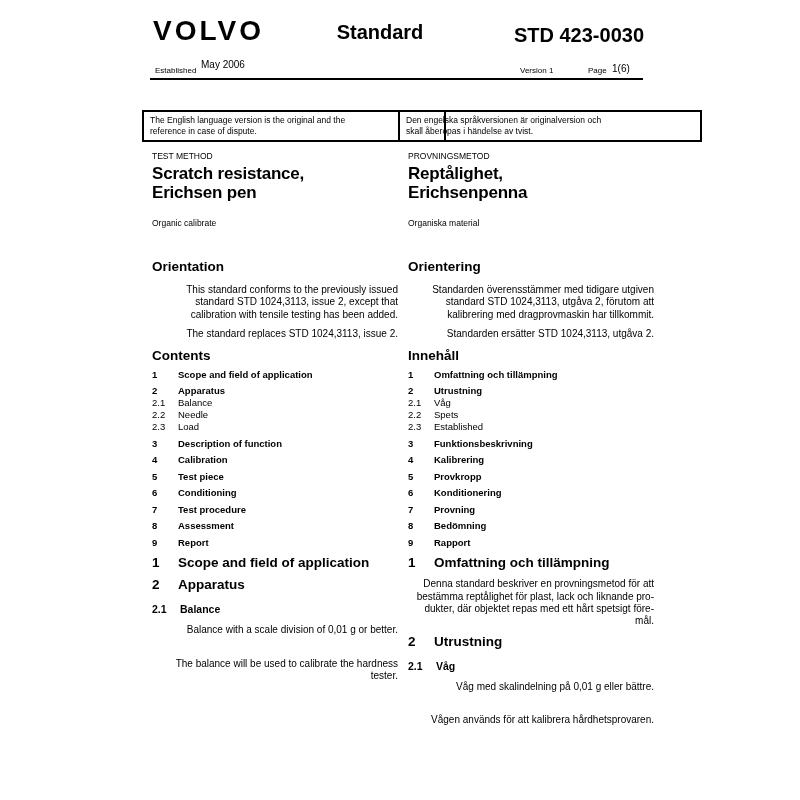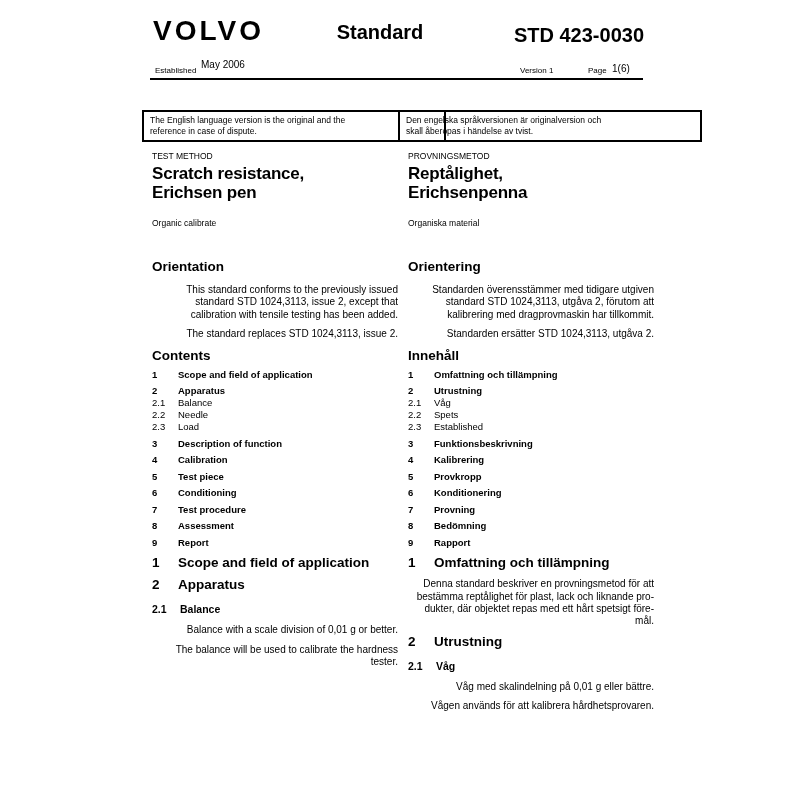--- a/index.html
+++ b/index.html
@@ -50,21 +50,21 @@
   .doc-subtitle { margin:0 0 0 10px; font-size:8.5px; line-height:10px; }
 
   .h2 { margin-left:10px; font-size:13.5px; font-weight:bold; line-height:16px; }
   .h2.orientation { margin-top:31px; }
   .h2.contents    { margin-top:7px; }
 
   .para { margin:9px 0 0 10px; font-size:10px; line-height:12.4px; white-space:pre-line;text-align:right; }
   .para.tight  { margin-top:7px; }
   .para.body1  { margin-top:7px; }
   .para.sub1   { margin-top:8px; }
-  .para.sub2   { margin-top:7px; }
+  .para.sub2   { margin-top:21px; }
 
   .toc { margin-left:10px; }
   .toc-row { display:flex; font-size:9.5px; line-height:11.5px; }
   .toc-row.main { font-weight:bold; margin-top:5px; }
   .toc-row.sub  { margin-top:0.5px; }
   .toc-num { width:26px; flex:none; }
   .toc-label { flex:1; }
 
   .num-heading { display:flex; margin:7px 0 0 10px; font-size:13.5px; font-weight:bold; line-height:16px; }
   .num-heading.second { margin-top:6px; }

